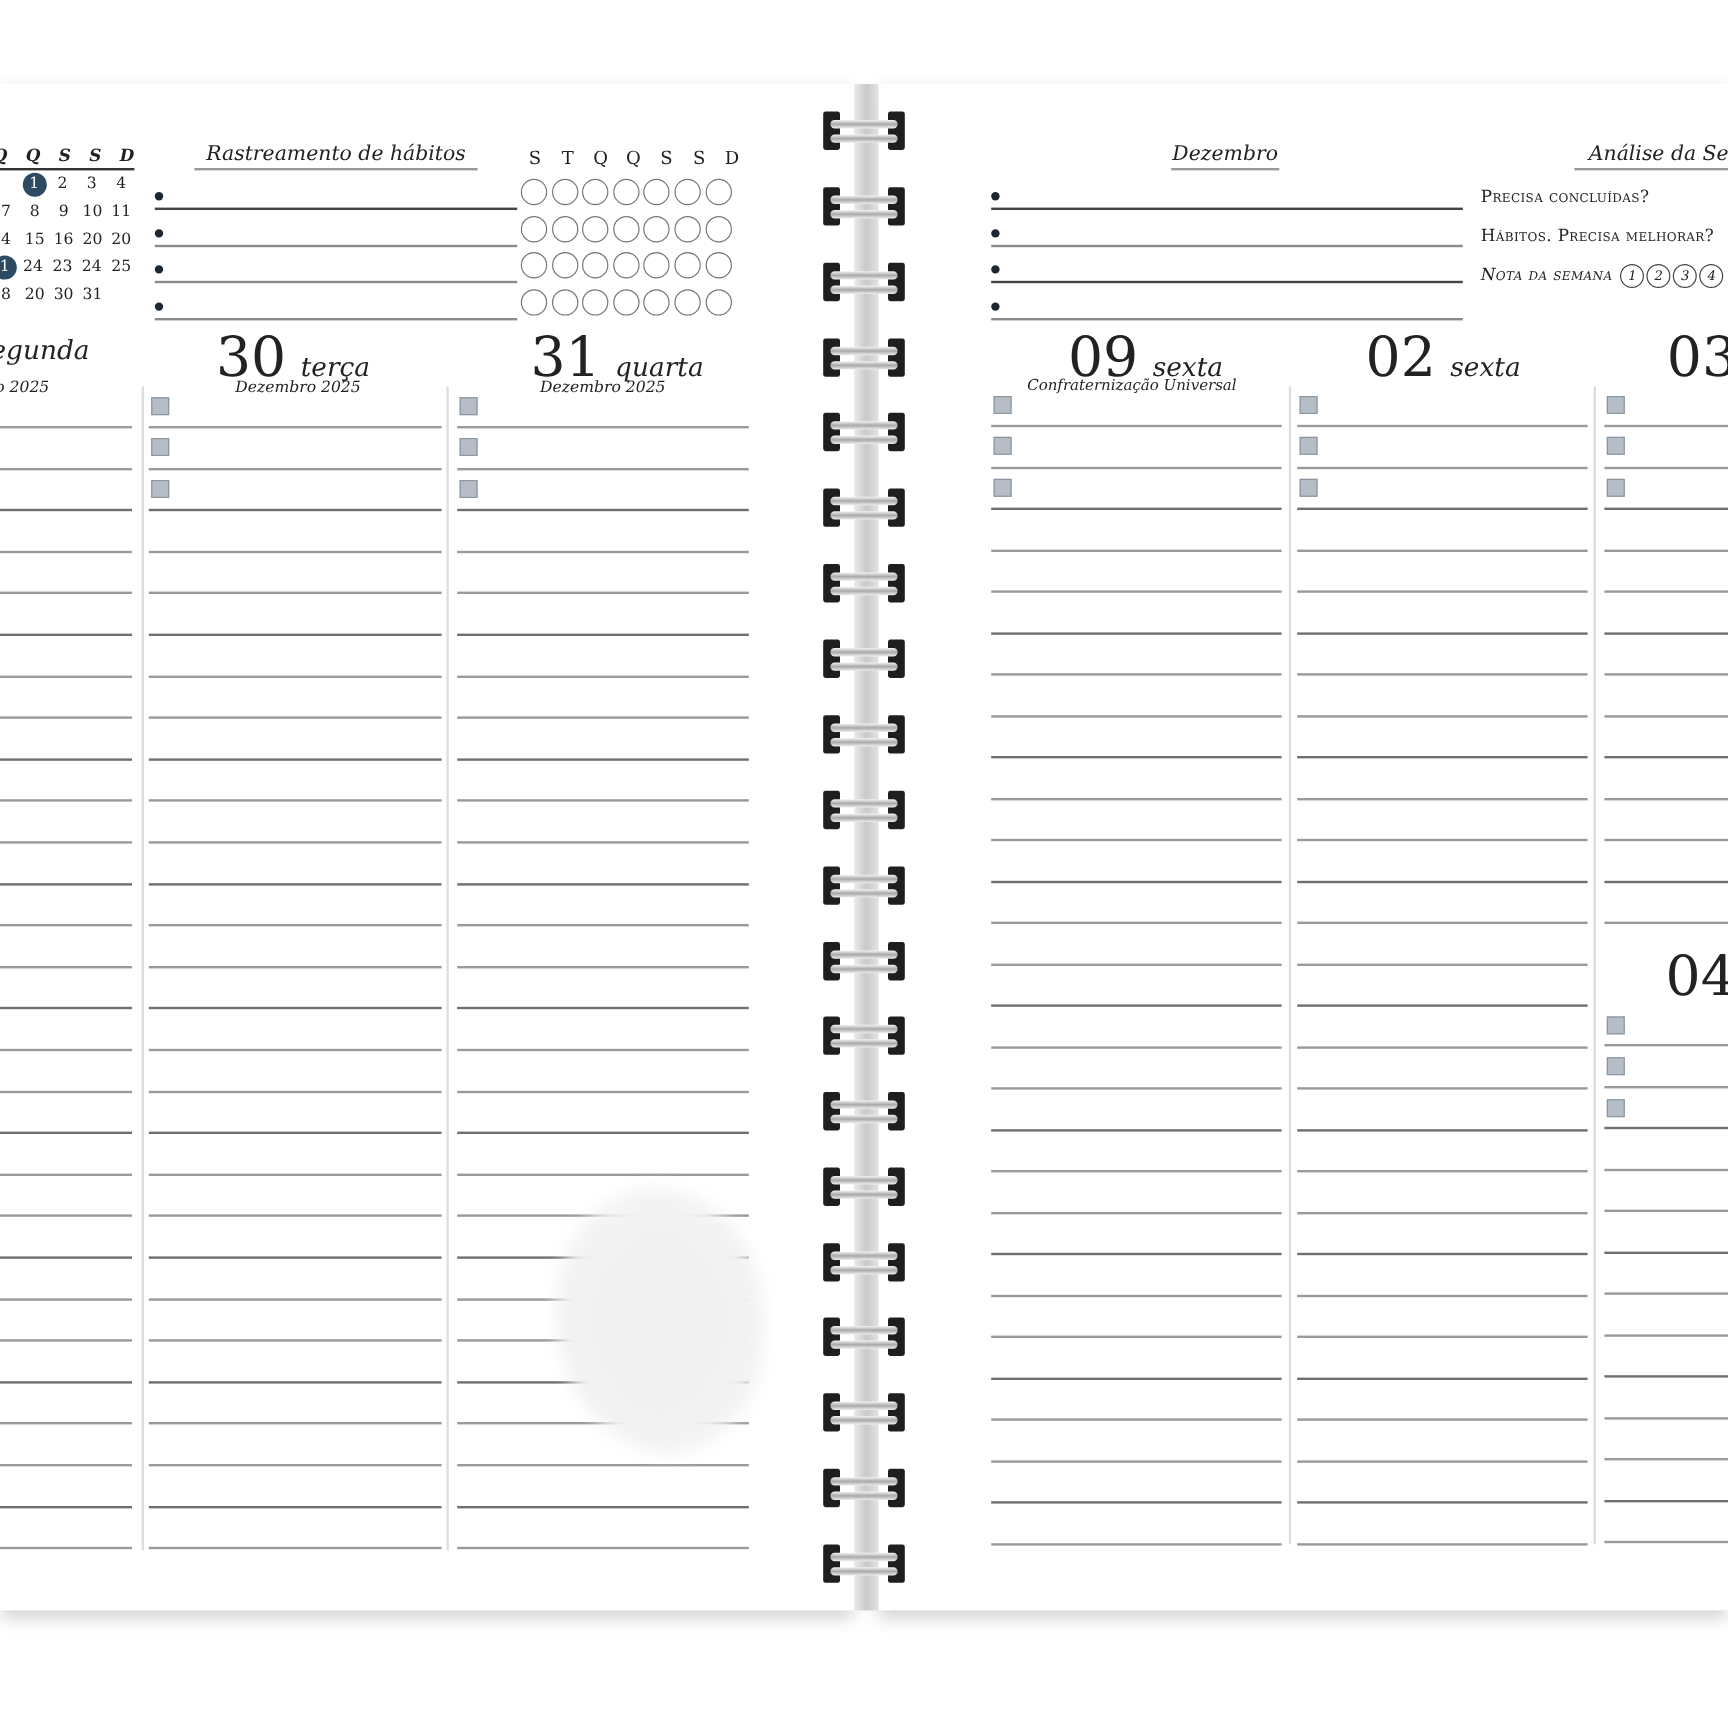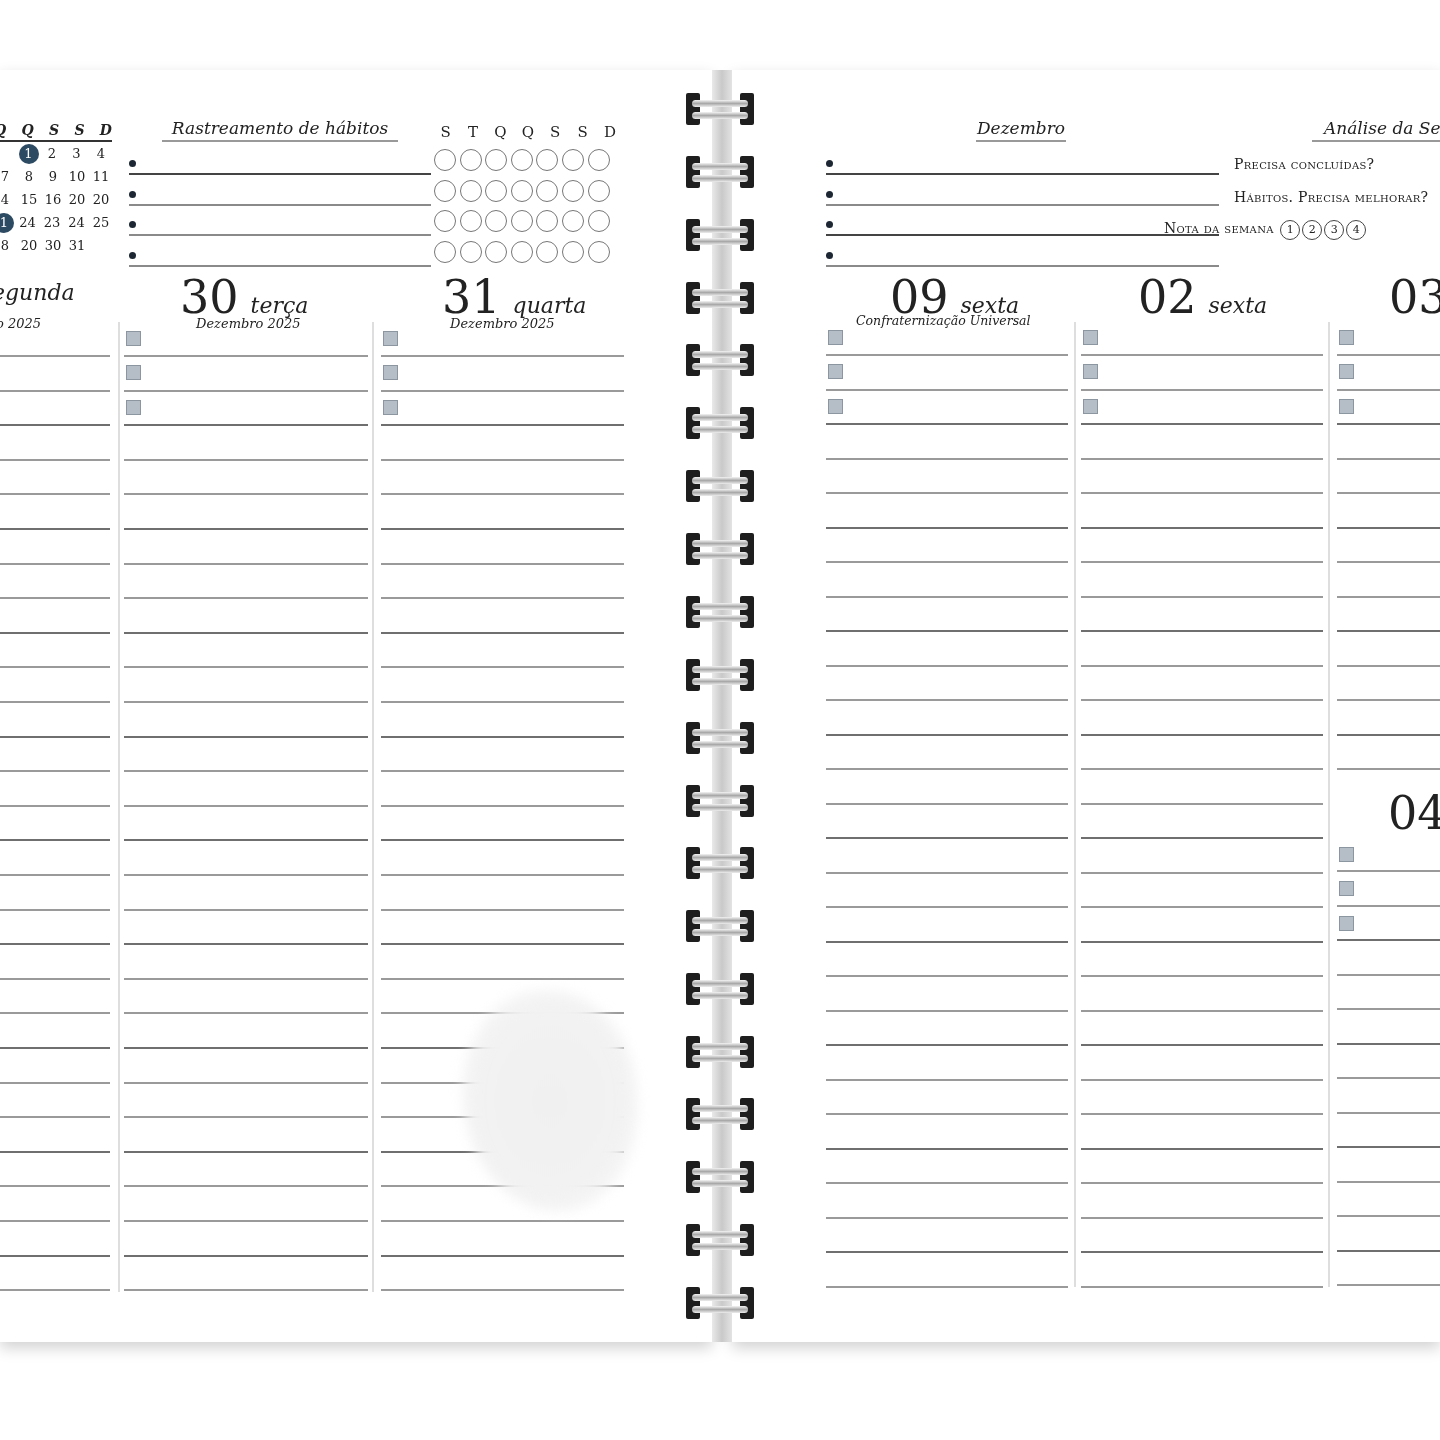--- a/index.html
+++ b/index.html
@@ -295,21 +295,21 @@
     <div class="bullet-line" style="left:826px;width:393px;top:203.5px;background:#8a8a8a"></div>
     <div class="dot" style="left:826px;top:221px"></div>
     <div class="bullet-line" style="left:826px;width:393px;top:234px;background:#444"></div>
     <div class="dot" style="left:826px;top:251.5px"></div>
     <div class="bullet-line" style="left:826px;width:393px;top:264.5px;background:#8a8a8a"></div>
   </div>
 
 <div class="section-title" style="left:1312px;top:118px;width:140px;text-align:left;padding-left:12px;">Análise da Se</div>
 <div class="review" style="left:1234px;top:156px;">Precisa concluídas?</div>
 <div class="review" style="left:1234px;top:189px;white-space:nowrap;">Hábitos. Precisa melhorar?</div>
-<div class="review" style="left:1164px;top:220px;white-space:nowrap;">
+<div class="review" style="left:1234px;top:220px;white-space:nowrap;font-style:italic;">
   <span>Nota da semana</span>
   <span class="num-circ">1</span><span class="num-circ">2</span><span class="num-circ">3</span><span class="num-circ">4</span>
 </div>
 
 <div class="day-head" style="left:890px;top:274px;">
   <span class="day-num">09</span>
   <span class="day-name">sexta</span>
 </div>
 <div class="day-sub" style="left:856px;top:313px;font-size:12.5px;">Confraternização Universal</div>
 

